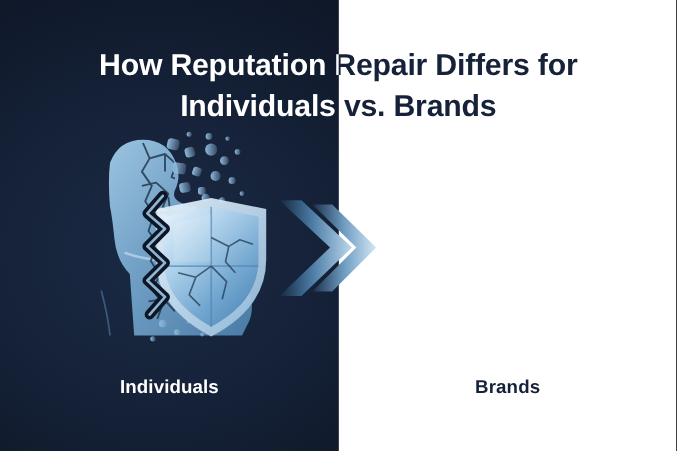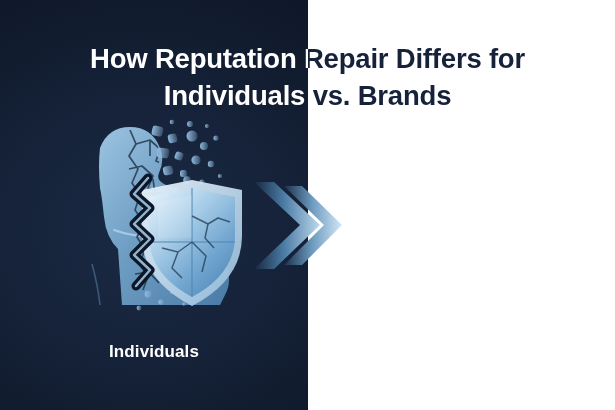--- a/index.html
+++ b/index.html
@@ -210,14 +210,15 @@
       <div class="title-text">How Reputation Repair Differs for
 Individuals vs. Brands</div>
     </div>
     <div class="title-clip right">
       <div class="title-text">How Reputation Repair Differs for
 Individuals vs. Brands</div>
     </div>
   </div>
 
   <div class="caption caption-left">Individuals</div>
+  <div class="caption caption-right">Brands</div>
 
 </div>
 
 </body></html>

